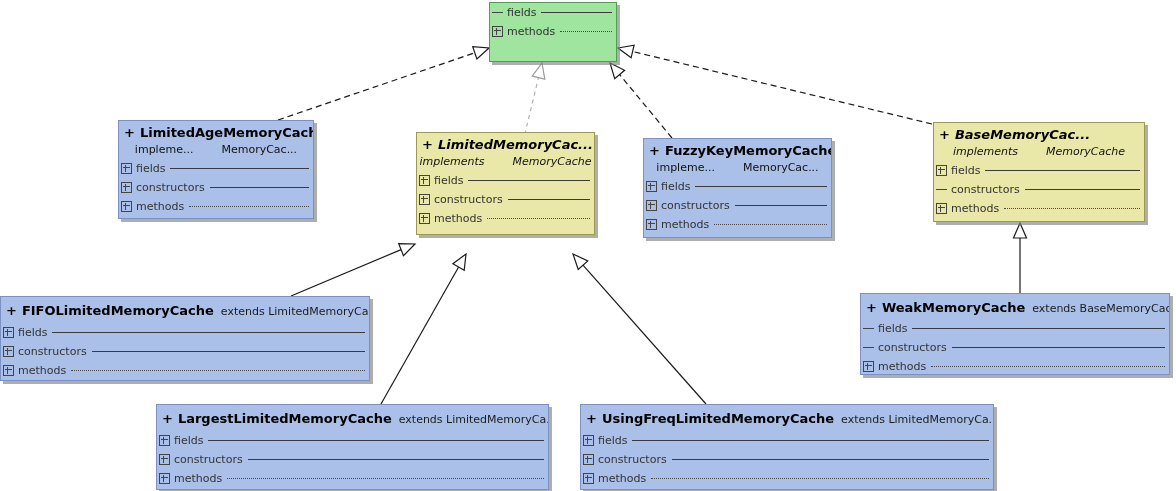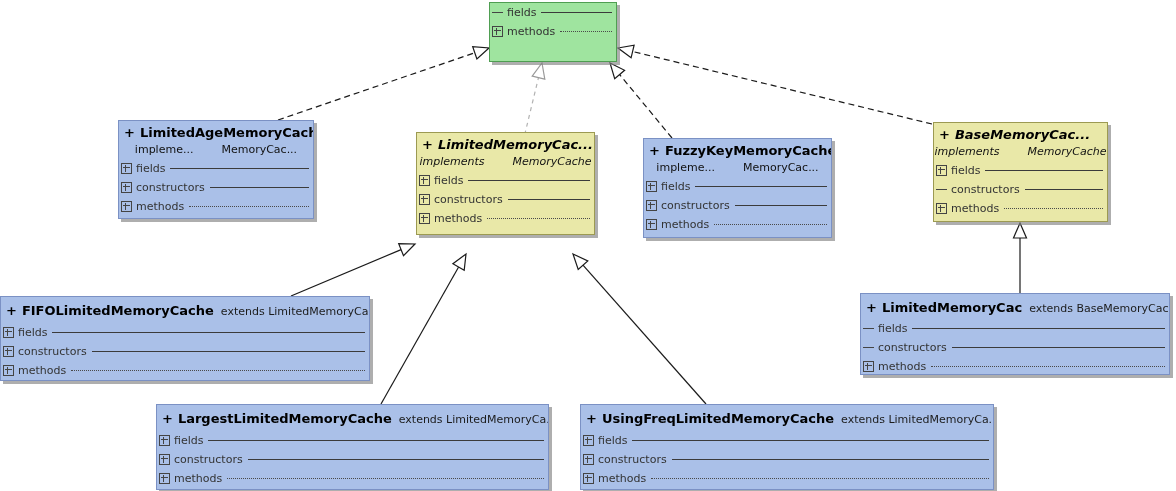--- a/index.html
+++ b/index.html
@@ -30,21 +30,21 @@
   .feat-icon::after{content:"";position:absolute;top:1px;bottom:1px;left:3px;width:1px;background:#444;}
   .feat-dash{width:11px;height:1px;background:#444;margin-right:4px;flex:none;}
   .feat-label{margin-right:5px;}
   .feat-rule{flex:1;height:0;border-top:1px solid #3b3b3b;}
   .feat-rule.dotted{border-top:1px dotted #4a4a4a;}
 
   #box-memorycache   {left:489px;top:2px;  width:128px;height:60px;}
   #box-limitedage    {left:118px;top:120px;width:196px;height:99px;}
   #box-limitedmemory {left:416px;top:132px;width:179px;height:103px;}
   #box-fuzzykey      {left:643px;top:138px;width:189px;height:100px;}
-  #box-basememory    {left:933px;top:122px;width:175px;height:100px;}
+  #box-basememory    {left:933px;top:122px;width:212px;height:100px;}
   #box-fifo          {left:0px;  top:296px;width:370px;height:85px;}
   #box-weak          {left:860px;top:293px;width:310px;height:82px;}
   #box-largest       {left:156px;top:404px;width:393px;height:86px;}
   #box-usingfreq     {left:580px;top:404px;width:414px;height:86px;}
 </style>
 </head>
 <body>
 
 <div class="canvas">
 
@@ -220,21 +220,21 @@
     </div>
     <div class="feat-row">
       <span class="feat-icon"></span>
       <span class="feat-label">methods</span>
       <span class="feat-rule dotted"></span>
     </div>
   </div>
 
   <div class="clsbox scheme-blue" id="box-weak">
     <div class="title-row" style="padding-top:6px;padding-bottom:2px;">
-      <span class="plus-prefix">+</span><span class="cls-name">LimitedMemoryCac</span><span class="extends-part">extends BaseMemoryCac...</span>
+      <span class="plus-prefix">+</span><span class="cls-name">WeakMemoryCache</span><span class="extends-part">extends BaseMemoryCac...</span>
     </div>
     <div class="feat-row">
       <span class="feat-dash"></span>
       <span class="feat-label">fields</span>
       <span class="feat-rule"></span>
     </div>
     <div class="feat-row">
       <span class="feat-dash"></span>
       <span class="feat-label">constructors</span>
       <span class="feat-rule"></span>

